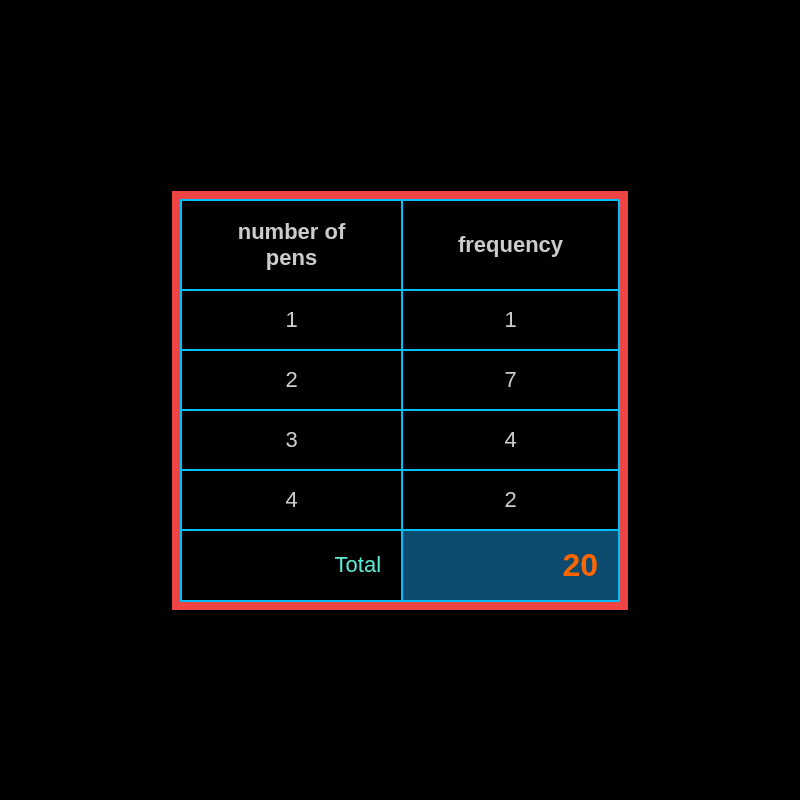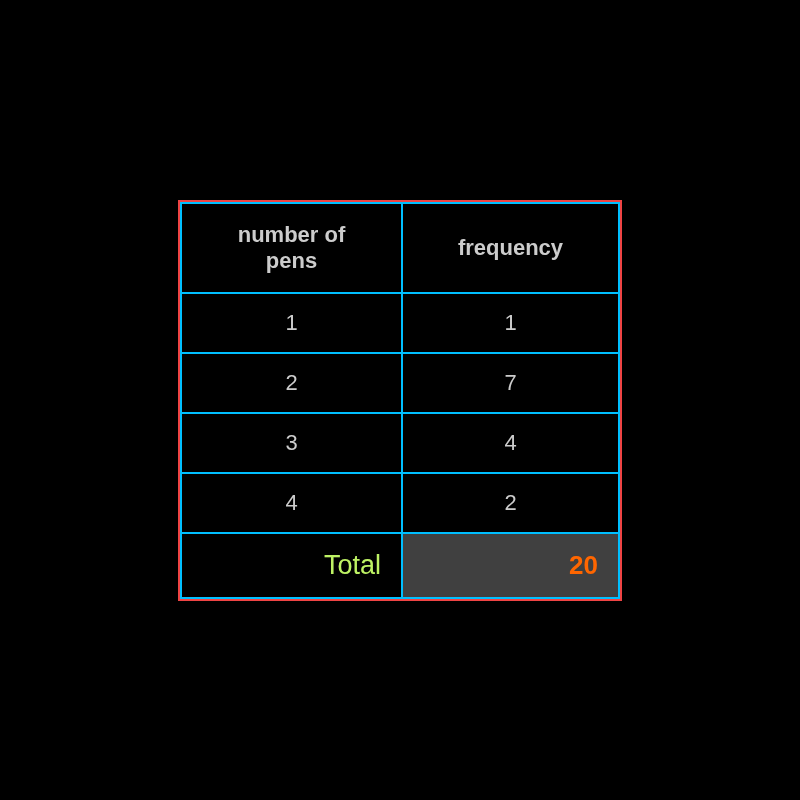--- a/index.html
+++ b/index.html
@@ -8,21 +8,21 @@
       width: 800px;
       height: 800px;
       background-color: #000;
       display: flex;
       align-items: center;
       justify-content: center;
       font-family: Arial, sans-serif;
     }
 
     .table-container {
-      border: 2px solid #ef4444;
+      border: 8px solid #ef4444;
     }
 
     table {
       border-collapse: collapse;
       width: 440px;
     }
 
     table td, table th {
       border: 2px solid #00bfff;
       color: #ccc;
@@ -40,30 +40,30 @@
     .data-cell {
       padding: 16px 10px;
       background: #000;
       font-size: 22px;
       color: #ccc;
     }
 
     .total-label-cell {
       padding: 16px 10px;
       background: #000;
-      font-size: 27px;
-      color: #bef264;
+      font-size: 22px;
+      color: #5eead4;
       text-align: right;
       padding-right: 20px;
     }
 
     .total-value-cell {
       padding: 16px 10px;
-      background: #404040;
-      font-size: 26px;
+      background: #0c4a6e;
+      font-size: 32px;
       color: #ff6600;
       text-align: right;
       padding-right: 20px;
       font-weight: bold;
     }
   </style>
 </head>
 <body>
 
 <div class="table-container">

